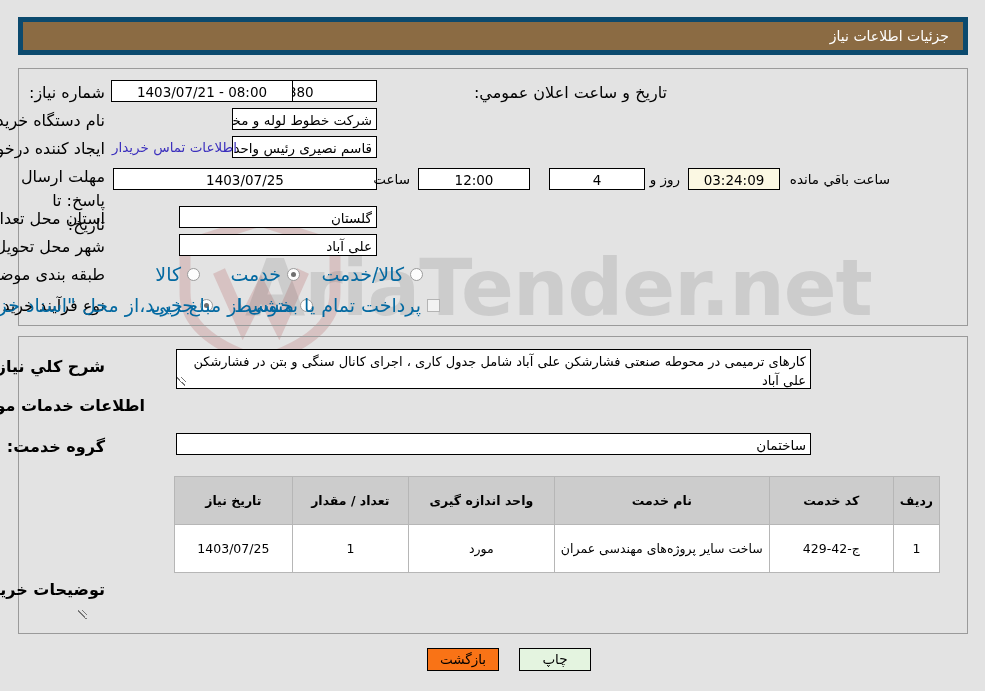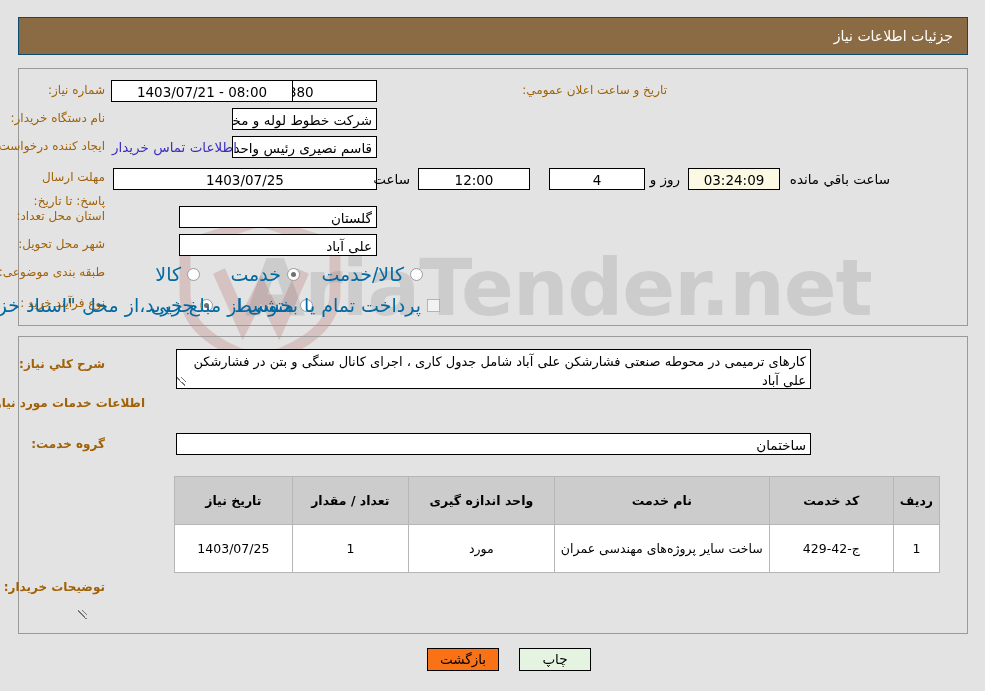--- a/index.html
+++ b/index.html
@@ -39,21 +39,21 @@
     white-space: nowrap;
   }
   .wm-shield { position: absolute; left: 0px; top: 0px; }
 
   
   .header-bar {
     position: absolute;
     left: 18px; top: 17px;
     width: 950px; height: 38px;
     background: #8b6b43;
-    border: 1px solid #0c4a6e;
+    border: 5px solid #0c4a6e;
     color: #ffffff;
     display: flex;
     align-items: center;
     justify-content: flex-start;
     padding: 0 14px;
     font-size: 14px;
     z-index: 3;
   }
 
   
@@ -62,22 +62,22 @@
     border: 1px solid #9a9a9a;
     background: transparent;
     z-index: 2;
   }
   #panel-top    { left: 18px; top: 68px;  width: 950px; height: 258px; }
   #panel-bottom { left: 18px; top: 336px; width: 950px; height: 298px; }
 
   
   .lbl {
     position: absolute;
-    font-size: 12px;
-    color: #a16207;
+    font-size: 16px;
+    color: #000000;
     text-align: right;
     white-space: nowrap;
     z-index: 4;
   }
   .lbl-bold { font-weight: bold; }
 
   .fld {
     position: absolute;
     border: 1px solid #000;
     background: #ffffff;

